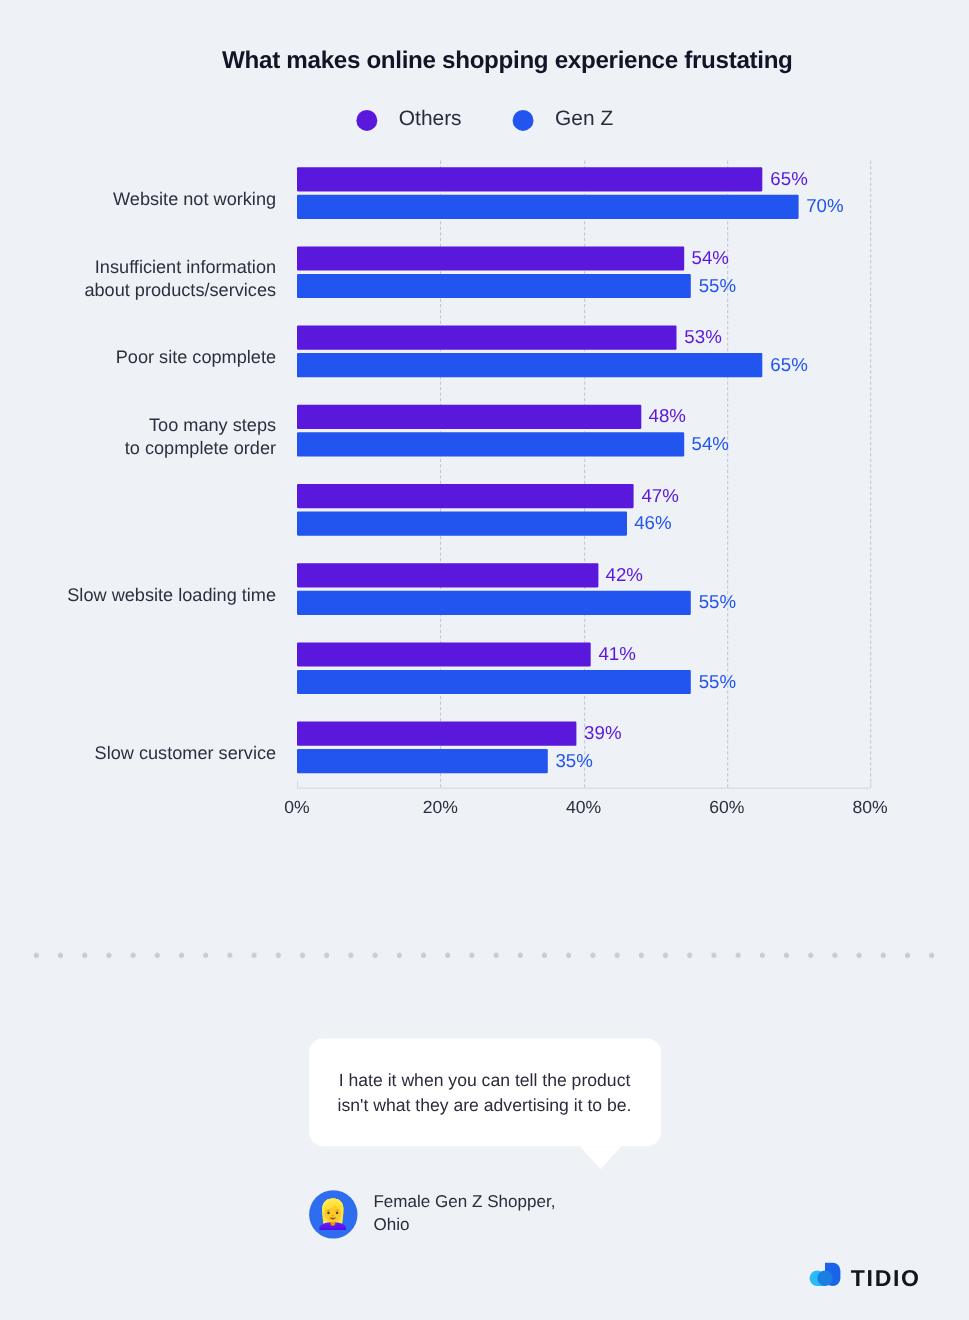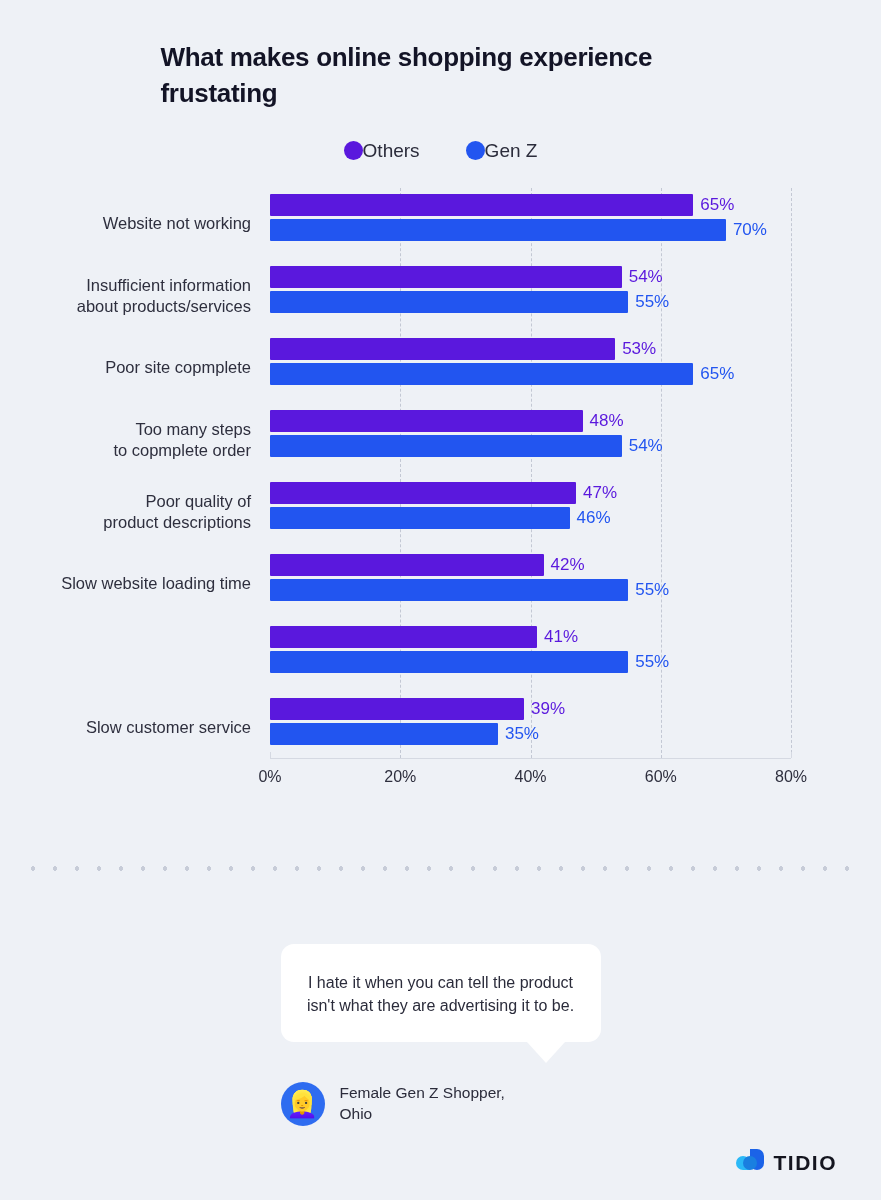--- a/index.html
+++ b/index.html
@@ -7,40 +7,40 @@
     width: 881px; height: 1200px;
     background: #eef1f6;
     font-family: "Liberation Sans", sans-serif;
     color: #1b1b2b;
     overflow: hidden;
     position: relative;
   }
 
   
   .title {
-    text-align: left;
-    font-size: 26px;
+    text-align: right;
+    font-size: 22px;
     font-weight: bold;
     letter-spacing: -0.3px;
     line-height: 1.38;
     color: #131426;
     padding-top: 40px;
     width: 560px;
     margin: 0 auto;
   }
 
   
   .legend {
     display: flex;
     justify-content: center;
     align-items: center;
     gap: 46px;
     margin-top: 28px;
   }
-  .legend-item { display: flex; align-items: center; gap: 0; }
+  .legend-item { display: flex; align-items: center; gap: 20px; }
   .legend-dot { width: 19px; height: 19px; border-radius: 50%; display:block; }
   .legend-label { font-size: 19px; color: #2b2c3b; }
 
   
   .chart-area {
     position: relative;
     margin-top: 26px;
     height: 600px;
   }
   .plot {
@@ -256,22 +256,20 @@
         </div>
         <div class="row" style="top: 216px;">
           <div class="cat-label">Too many steps
 to copmplete order</div>
           <div class="bar others" style="width: 312.6px; background: rgb(90, 24, 221);"></div>
           <div class="bar-val others" style="left: 319.6px; color: rgb(90, 24, 221);">48%</div>
           <div class="bar genz" style="width: 351.675px; background: rgb(34, 85, 240);"></div>
           <div class="bar-val genz" style="left: 358.675px; color: rgb(34, 85, 240);">54%</div>
         </div>
         <div class="row" style="top: 288px;">
-          <div class="cat-label">Poor quality of
-product descriptions</div>
           <div class="bar others" style="width: 306.087px; background: rgb(90, 24, 221);"></div>
           <div class="bar-val others" style="left: 313.087px; color: rgb(90, 24, 221);">47%</div>
           <div class="bar genz" style="width: 299.575px; background: rgb(34, 85, 240);"></div>
           <div class="bar-val genz" style="left: 306.575px; color: rgb(34, 85, 240);">46%</div>
         </div>
         <div class="row" style="top: 360px;">
           <div class="cat-label">Slow website loading time</div>
           <div class="bar others" style="width: 273.525px; background: rgb(90, 24, 221);"></div>
           <div class="bar-val others" style="left: 280.525px; color: rgb(90, 24, 221);">42%</div>
           <div class="bar genz" style="width: 358.188px; background: rgb(34, 85, 240);"></div>

